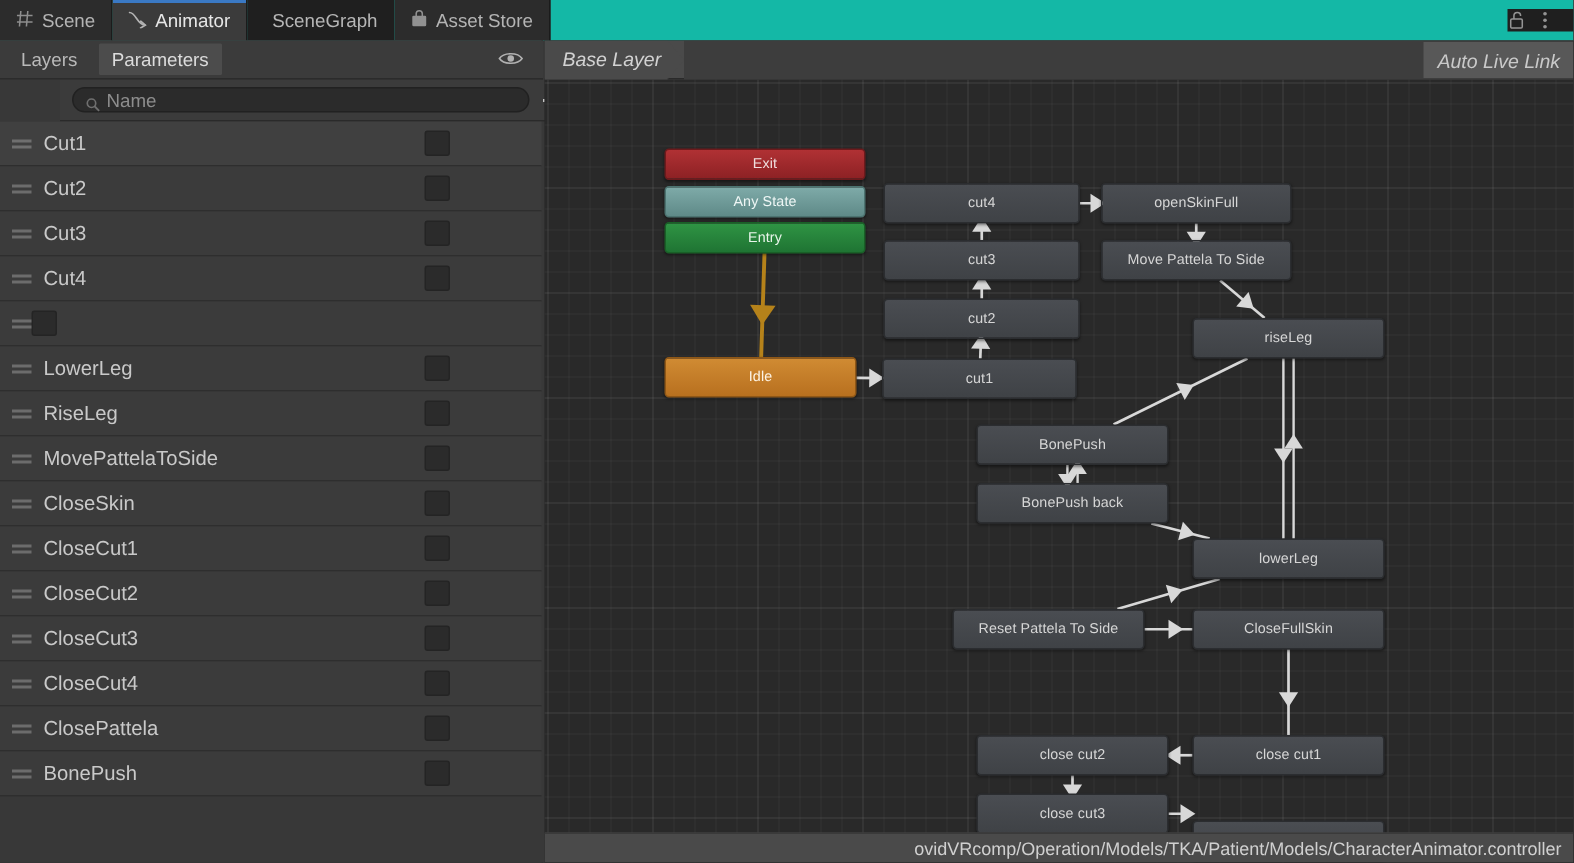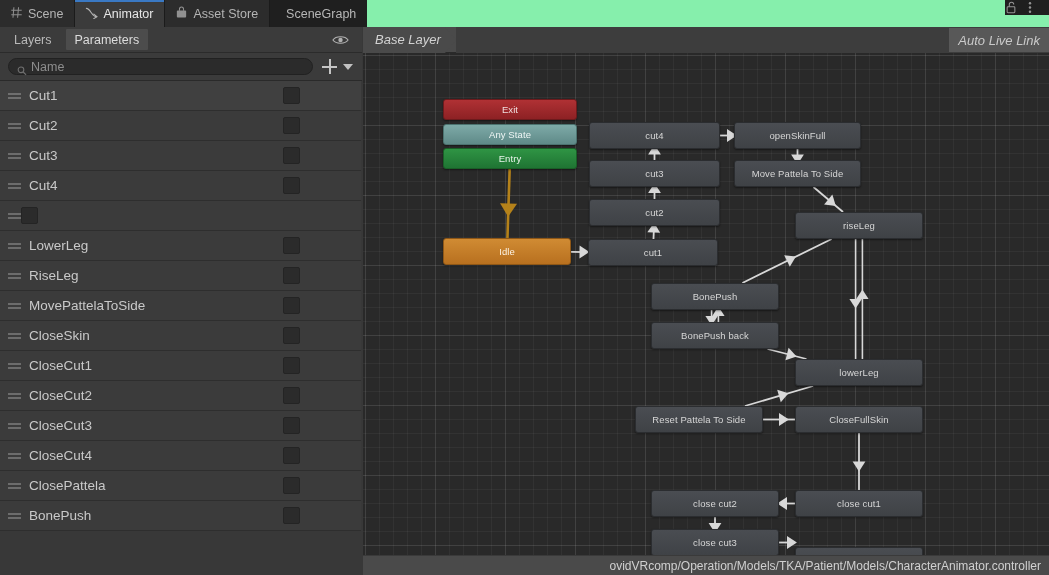--- a/index.html
+++ b/index.html
@@ -9,22 +9,22 @@
     background: #383838;
     font-family: "Liberation Sans", sans-serif;
     overflow: hidden;
     -webkit-font-smoothing: antialiased;
   }
   #app { position: relative; width: 1049px; height: 575px; background: #383838; }
 
   
   .tabbar {
     position: absolute; left: 0; top: 0; width: 1049px; height: 27px;
-    background: #86efac;
-    display: flex; align-items: flex-start;
+    background: #14b8a6;
+    display: flex; align-items: center;
   }
   .tab {
     display: flex; align-items: center; gap: 5px;
     padding: 0 11px 0 10px; height: 27px;
     font-size: 12.5px; color: #bcbcbc;
     background: #2d2d2d;
     border-right: 1px solid #1b1b1b;
     white-space: nowrap;
   }
   .tab.inactive { background: #2c2c2c; color: #b4b4b4; }
@@ -59,20 +59,21 @@
   }
   .subtab.sel { background: #4c4c4c; color: #dcdcdc; }
   .eyewrap {
     position: absolute; right: 13px; top: 5px;
     width: 17px; height: 15px; opacity: .82;
   }
   .searchrow {
     height: 28px; width: 362px; background: #3b3b3b;
     display: flex; align-items: center; padding: 0 7px 0 8px;
     border-bottom: 1px solid #2a2a2a;
+    margin-left: 40px;
   }
   .searchbox {
     flex: 1; height: 17px; background: #2b2b2b;
     border: 1px solid #212121; border-radius: 9px;
     display: flex; align-items: center; padding: 0 8px; gap: 4px;
   }
   .searchbox .sicon { width: 10px; height: 10px; opacity: .62; flex: 0 0 auto; }
   .searchbox .sph { font-size: 12.5px; color: #8d8d8d; }
   .plusbtn {
     width: 17px; height: 17px; margin-left: 8px;
@@ -224,32 +225,32 @@
         <svg viewBox="0 0 14 14" width="13" height="13">
           <g stroke="#e2e2e2" stroke-width="1.2" fill="none" stroke-linecap="round">
             <path d="M1.5 2.5 C6 2.5 7 11.5 12.5 11.5"></path>
             <path d="M9.5 8.8 L12.8 11.6 L9.4 13.6"></path>
           </g>
         </svg>
       </span>
       <span>Animator</span>
     </div>
 
+    <div class="tab plain">
+      <span>SceneGraph</span>
+    </div>
+
     <div class="tab inactive">
       <span class="ticon">
         <svg viewBox="0 0 14 14" width="13" height="13">
           <rect x="2" y="4.8" width="10" height="7.6" rx="1" fill="#b9b9b9"></rect>
           <path d="M4.8 5 V3.4 a2.2 2.2 0 0 1 4.4 0 V5" stroke="#b9b9b9" stroke-width="1.1" fill="none"></path>
         </svg>
       </span>
       <span>Asset Store</span>
-    </div>
-
-    <div class="tab plain">
-      <span>SceneGraph</span>
     </div>
 
     <div class="tabspacer"></div>
 
     <div class="tabicons">
       <span class="ticon">
         <svg viewBox="0 0 14 16" width="12" height="15">
           <rect x="2.5" y="7" width="9" height="7" rx="1" stroke="#c2c2c2" stroke-width="1.2" fill="none"></rect>
           <path d="M5 7 V4.6 a2.6 2.6 0 0 1 5.2 0" stroke="#c2c2c2" stroke-width="1.2" fill="none"></path>
         </svg>

